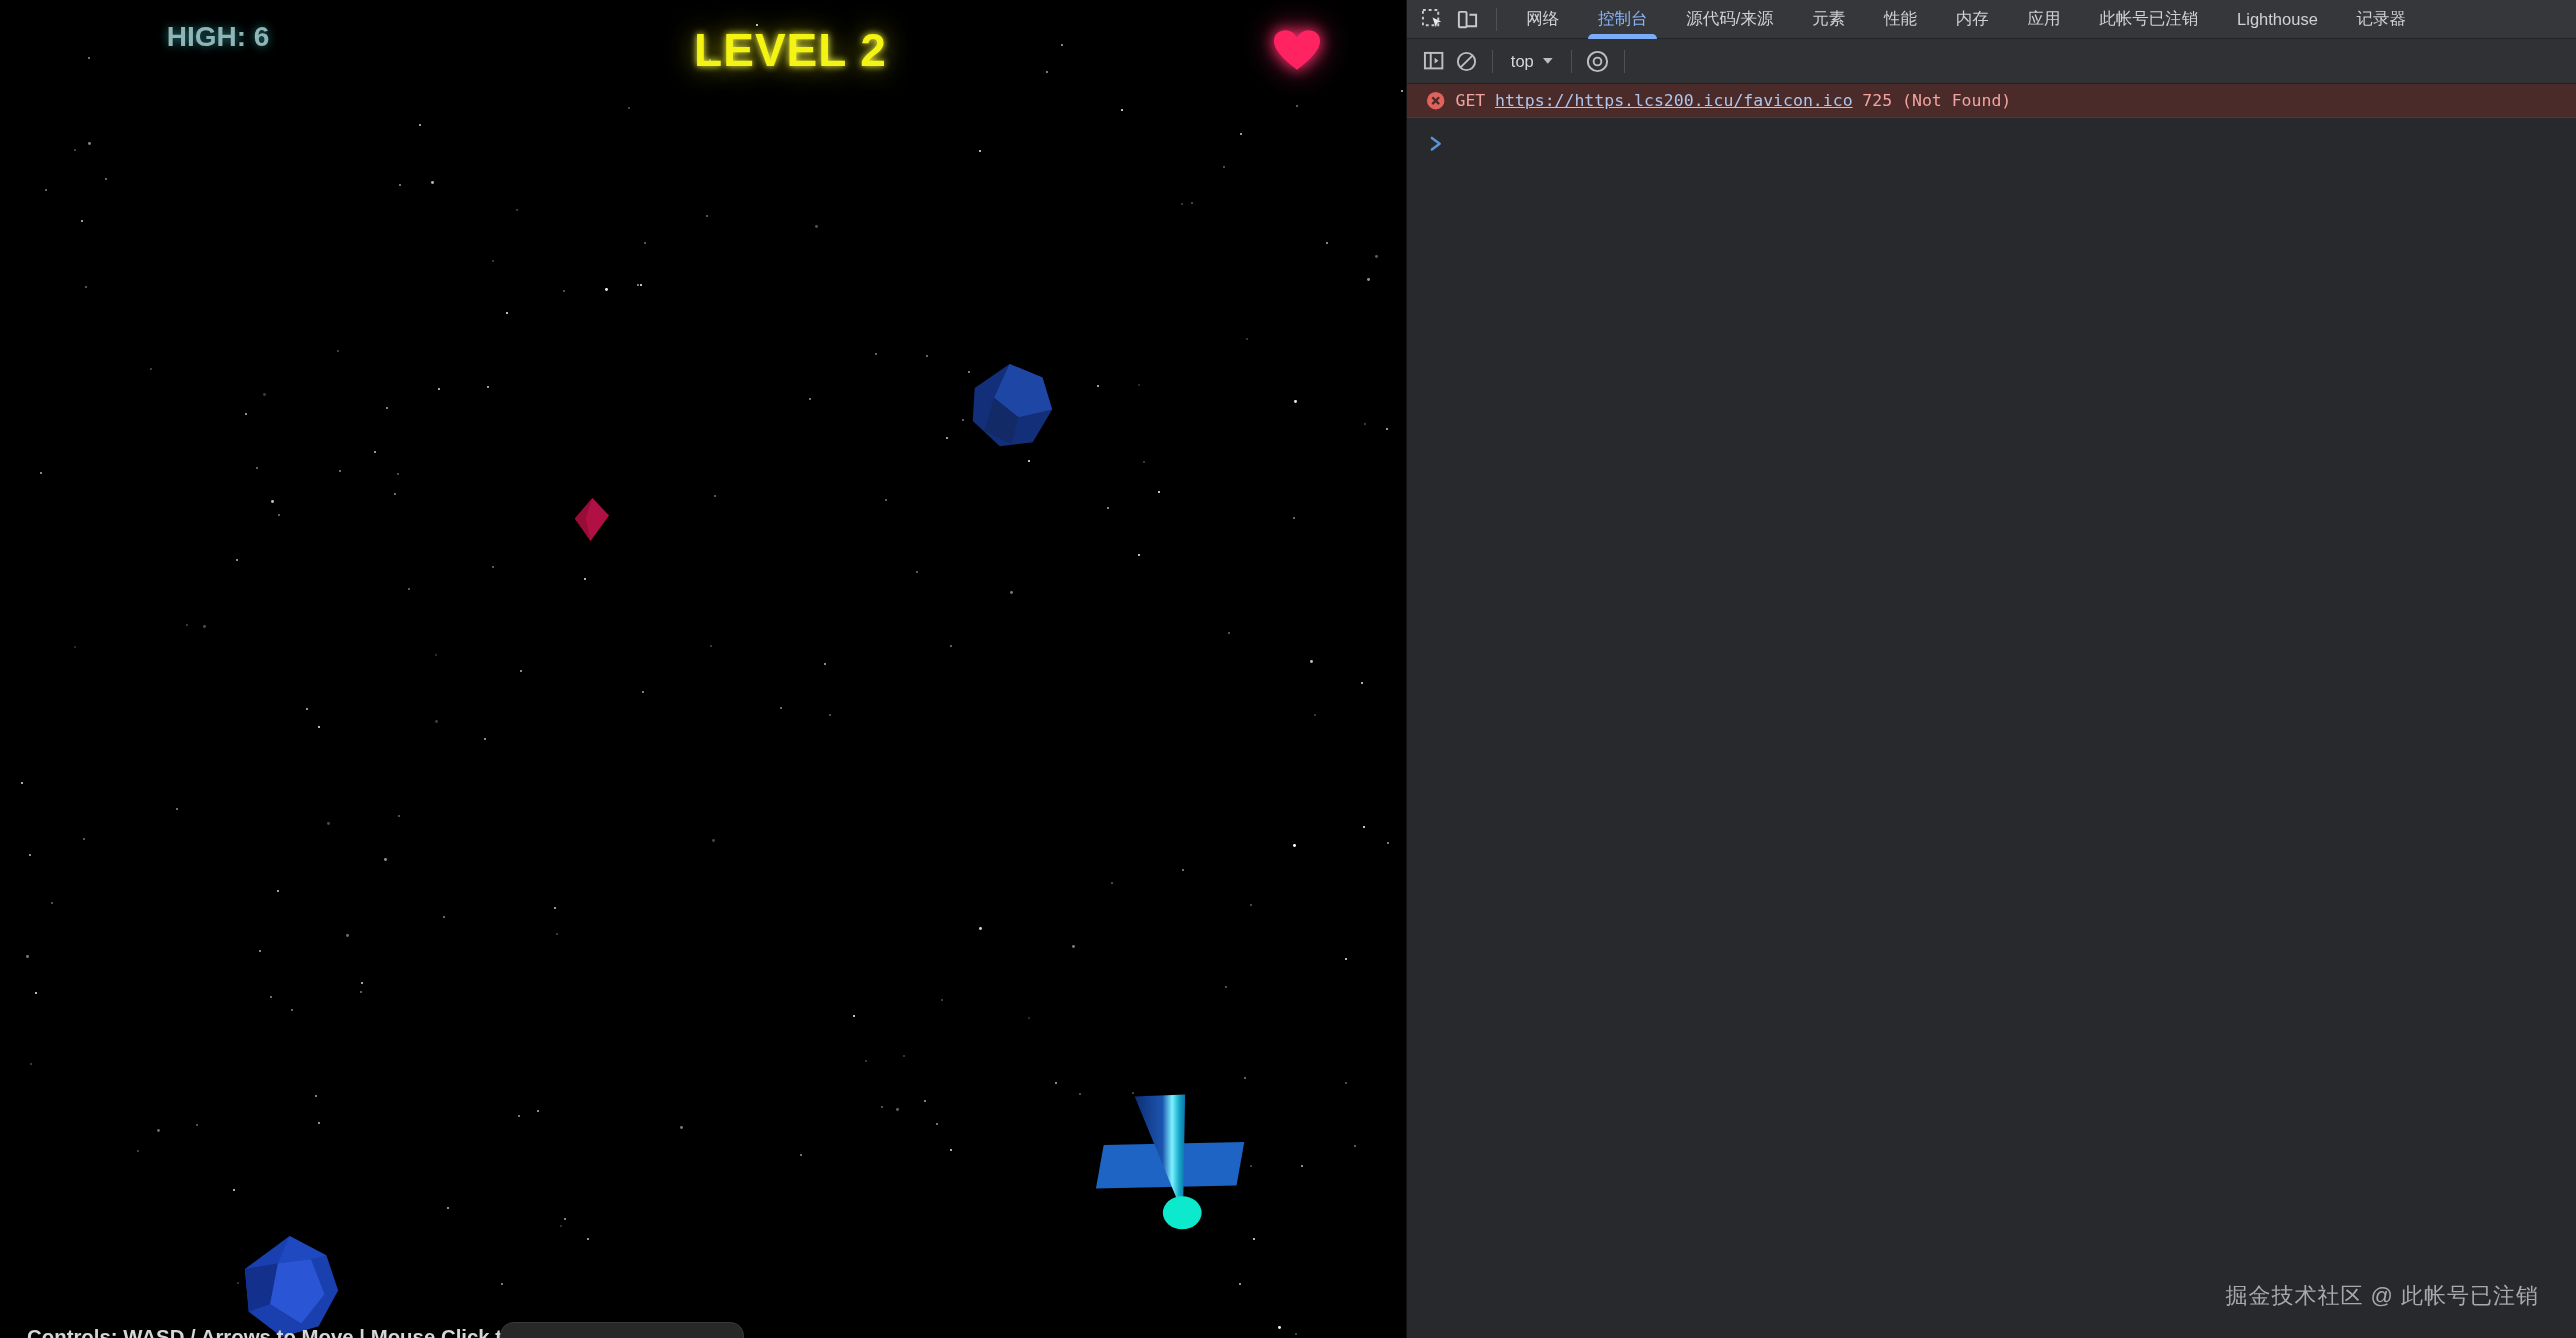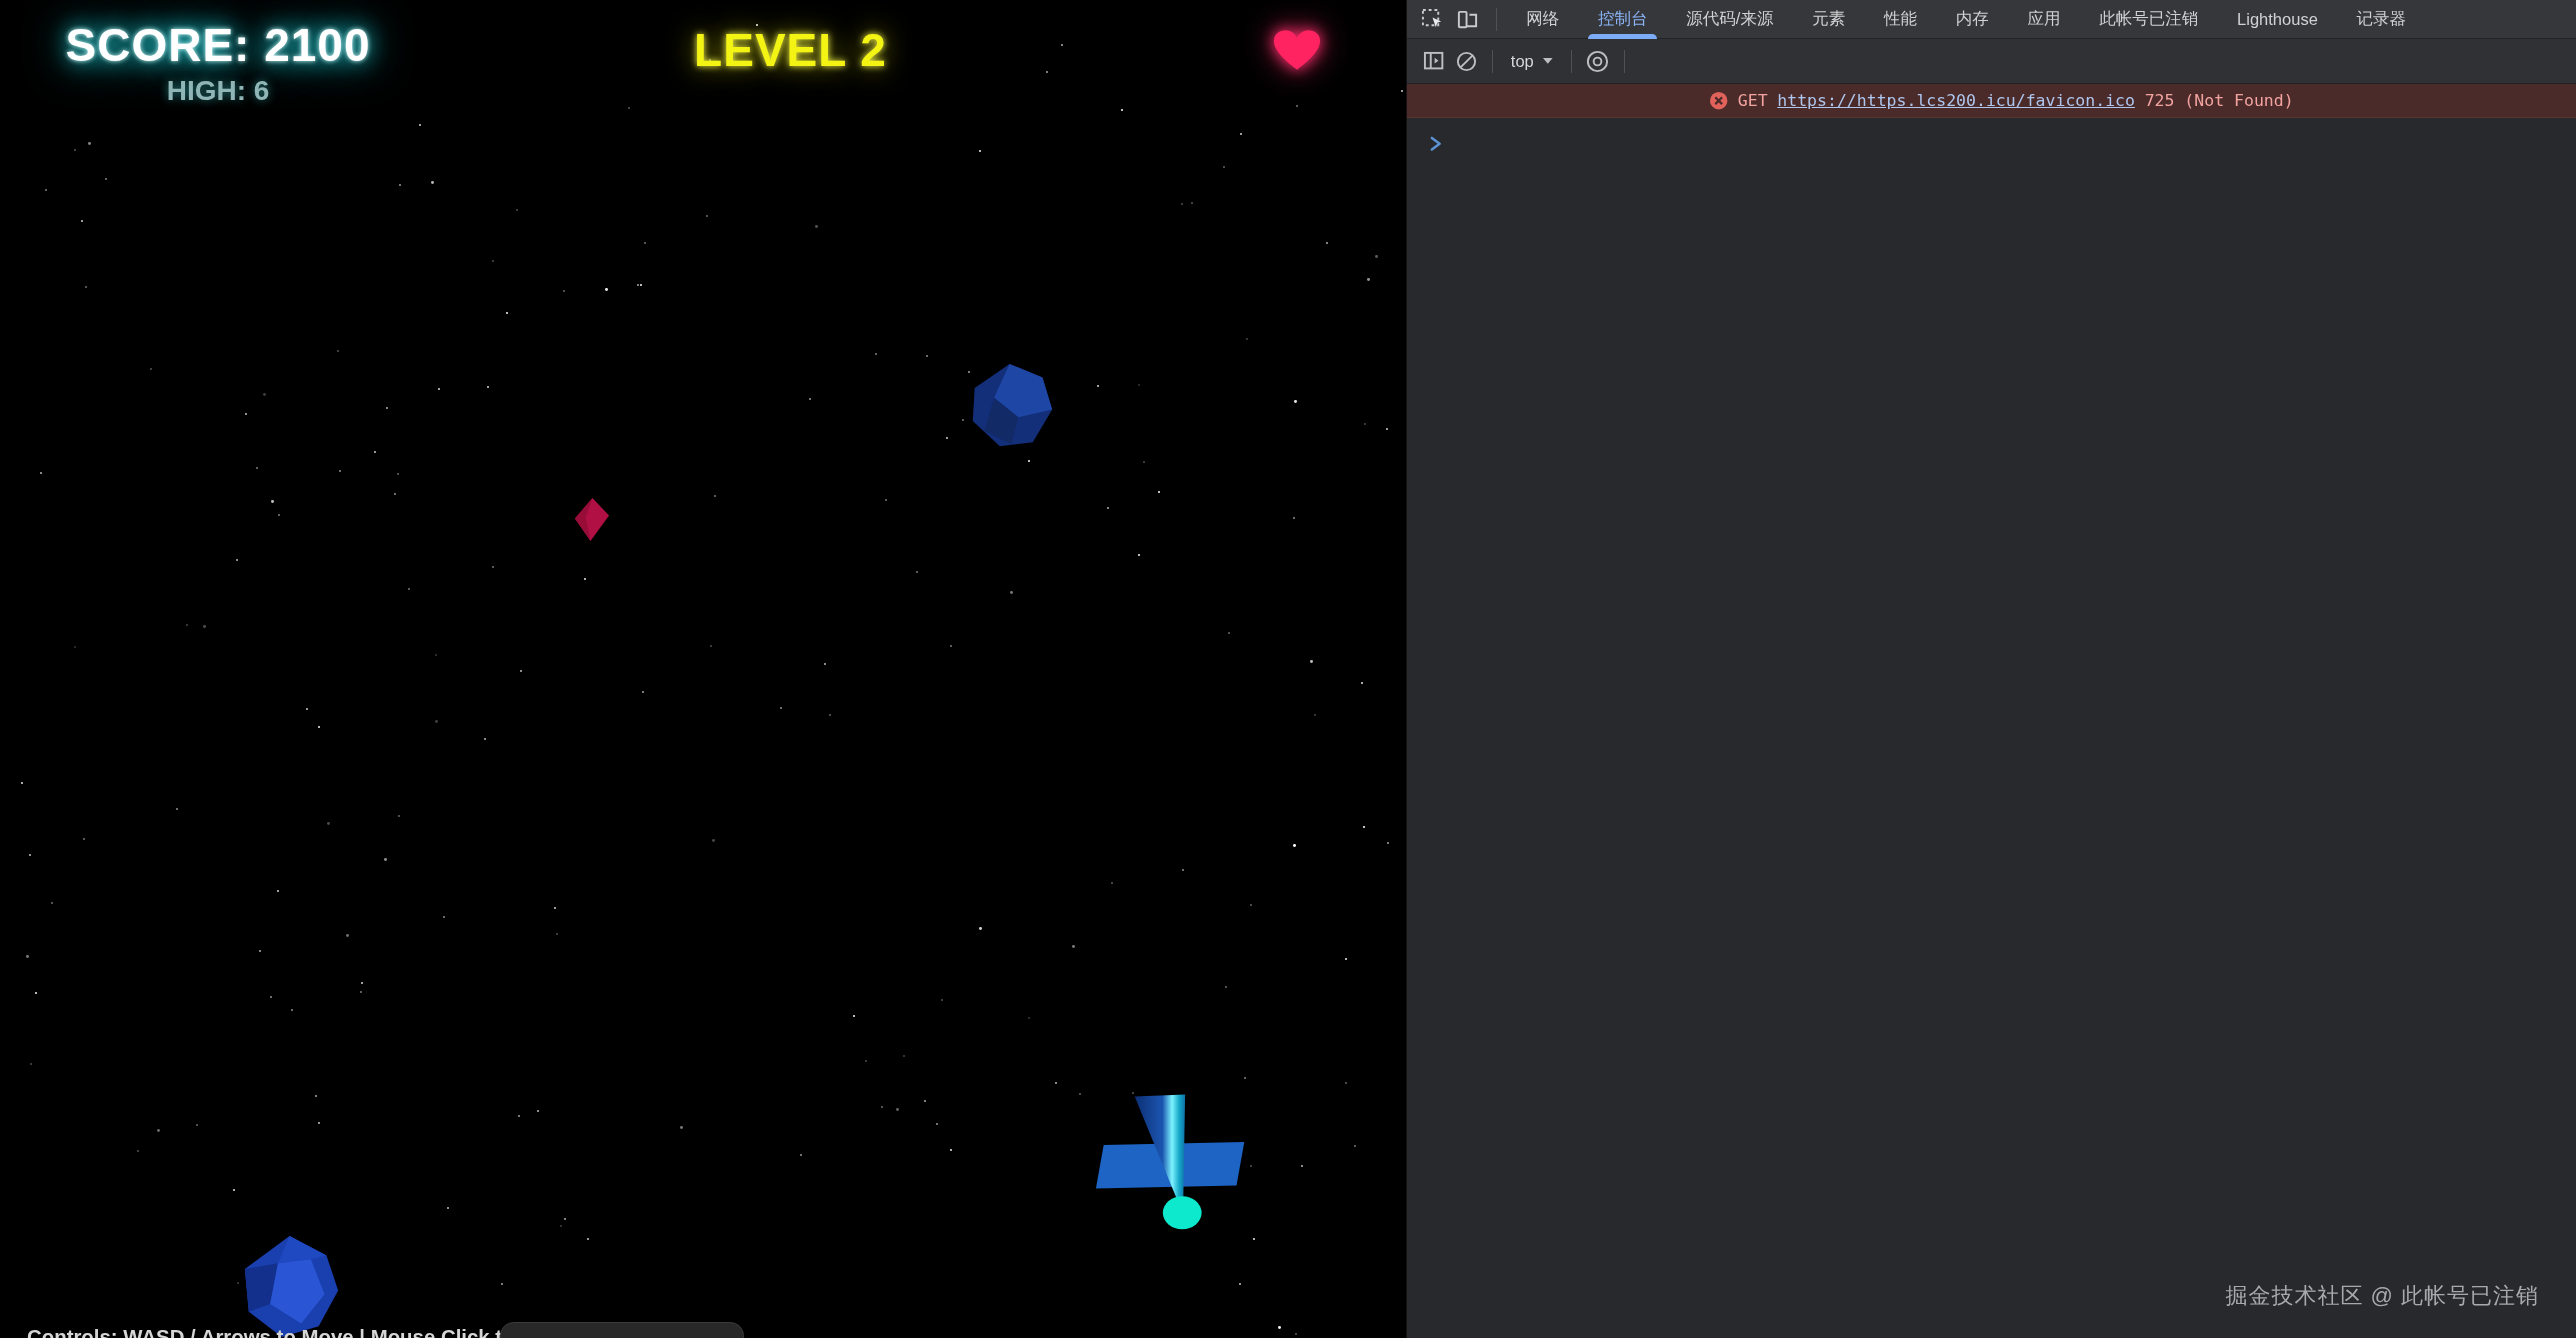--- a/index.html
+++ b/index.html
@@ -52,21 +52,21 @@
     color:#d5d6d8; font-size:16.5px; cursor:pointer; }
   .filter-pill { flex:1; height:33px; margin:0 13.6px 0 7.8px; background:#3b3c40;
     border-radius:16.5px; display:flex; align-items:center; padding:0 11.6px; gap:7.8px; }
   .filter-pill input { flex:1; background:transparent; border:none; outline:none;
     color:#e8eaed; font-size:16.5px; font-family:"Liberation Sans", sans-serif; }
   .filter-pill input::placeholder { color:#9aa0a6; }
 
   .console-area { flex:1; position:relative; background:#28292c; }
   .error-row { height:34px; background:#4a2b2a; border-bottom:1px solid #5a3433;
     display:flex; align-items:center; gap:9.7px; padding-left:19.4px;
-    font-family:"DejaVu Sans Mono", monospace; font-size:16.5px; color:#f2a39f;justify-content:center; }
+    font-family:"DejaVu Sans Mono", monospace; font-size:16.5px; color:#f2a39f; }
   .error-row a { color:#aec6ee; text-decoration:underline; cursor:pointer; }
   .prompt-row { height:39px; display:flex; align-items:center; padding-left:21.3px; margin-top:5.8px;
     cursor:text; }
   .watermark { position:absolute; right:37px; bottom:27px; font-size:22px; color:#a7a9ac;
     letter-spacing:1px; }
 </style>
 </head>
 <body>
 
 <div class="game">
@@ -237,21 +237,20 @@
       <div style="position: absolute; left: 537px; top: 1110px; width: 1.9px; height: 1.9px; background: rgb(255, 255, 255); opacity: 0.73; border-radius: 50%;"></div>
       <div style="position: absolute; left: 384px; top: 858px; width: 2.9px; height: 2.9px; background: rgb(255, 255, 255); opacity: 0.57; border-radius: 50%;"></div>
       <div style="position: absolute; left: 408px; top: 588px; width: 1.9px; height: 1.9px; background: rgb(255, 255, 255); opacity: 0.46; border-radius: 50%;"></div>
       <div style="position: absolute; left: 1314px; top: 714px; width: 1.9px; height: 1.9px; background: rgb(255, 255, 255); opacity: 0.27; border-radius: 50%;"></div>
       <div style="position: absolute; left: 431px; top: 181px; width: 2.9px; height: 2.9px; background: rgb(255, 255, 255); opacity: 0.71; border-radius: 50%;"></div>
       <div style="position: absolute; left: 35px; top: 992px; width: 1.9px; height: 1.9px; background: rgb(255, 255, 255); opacity: 0.95; border-radius: 50%;"></div>
       <div style="position: absolute; left: 926px; top: 355px; width: 1.9px; height: 1.9px; background: rgb(255, 255, 255); opacity: 0.54; border-radius: 50%;"></div>
     </div>
 
   <div class="hud-score">
-    <div class="score-text">SCORE: 2100</div>
     <div class="high-text">HIGH: 6</div>
   </div>
 
   <div class="hud-level">LEVEL 2</div>
 
   <div class="heart-wrap sprite">
     <svg width="50" height="45" viewBox="0 0 52 46">
       <path d="M26 42 C10 30 2 20 2 12 C2 5 8 1 14 1 C19 1 24 4 26 9 C28 4 33 1 38 1 C44 1 50 5 50 12 C50 20 42 30 26 42 Z" fill="#ff2461"></path>
     </svg>
   </div>

